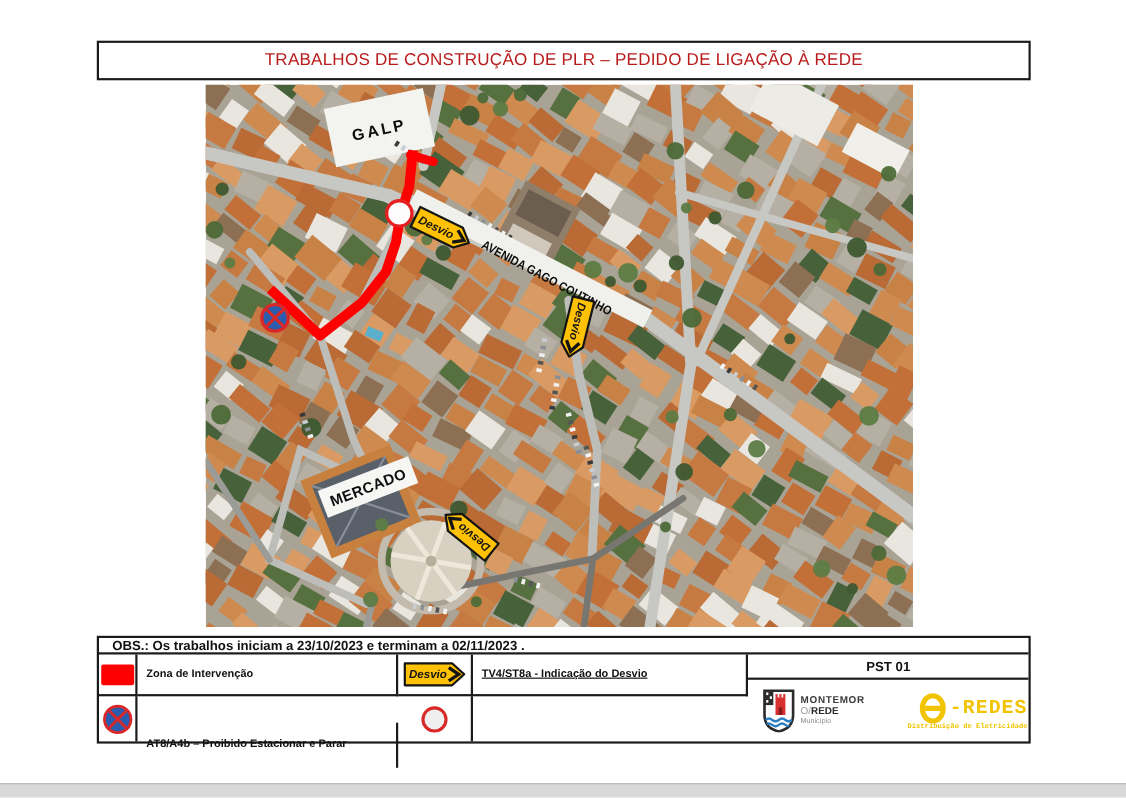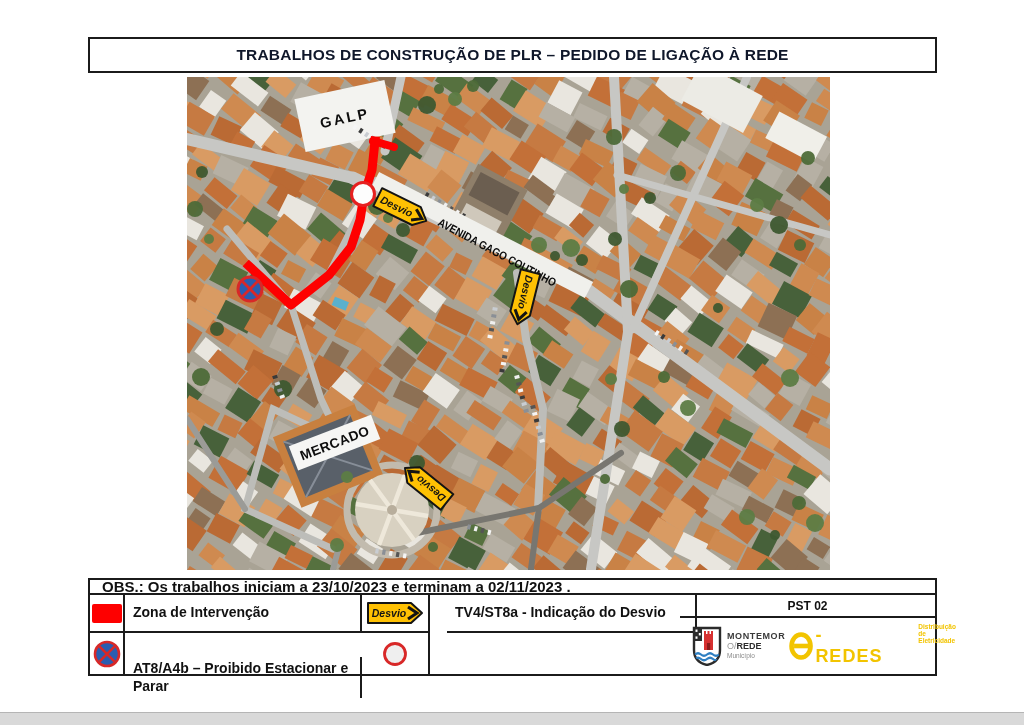--- a/index.html
+++ b/index.html
@@ -1,42 +1,42 @@
 <!DOCTYPE html>
 <html><head>
 <meta charset="utf-8">
 <style>
   html,body{margin:0;padding:0;background:#ffffff;}
   body{width:1024px;height:725px;position:relative;font-family:"Liberation Sans",sans-serif;overflow:hidden;}
   .abs{position:absolute;}
   
   .title-box{left:88px;top:37px;width:845px;height:32px;border:2px solid #1b1b1b;
     display:flex;align-items:center;justify-content:center;}
-  .title-box span{font-size:15.5px;font-weight:bold;color:#0f172a;letter-spacing:.2px;}
+  .title-box span{font-size:15.5px;font-weight:normal;color:#b91c1c;letter-spacing:.2px;}
   
   .map-wrap{left:187px;top:77px;width:643px;height:493px;}
   
   .block{left:88px;top:578px;width:845px;height:94px;border:2px solid #1b1b1b;background:#fff;}
   .cell{position:absolute;box-sizing:border-box;display:flex;align-items:center;}
   .bline{border-bottom:2px solid #1b1b1b;}
   .rline{border-right:2px solid #1b1b1b;}
   .obs-row{left:0;top:0;width:845px;height:15px;}
-  .obs-row span{font-size:15px;font-weight:bold;color:#111;padding-left:12px;white-space:nowrap;}
-  .lbl{font-size:14px;font-weight:bold;color:#111;line-height:1.25;}
+  .obs-row span{font-size:12px;font-weight:bold;color:#111;padding-left:12px;white-space:nowrap;}
+  .lbl{font-size:10px;font-weight:bold;color:#111;line-height:1.25;}
   .lbl.small{font-size:10.5px;}
   .icon-cell{justify-content:center;}
   .pst-head{justify-content:center;font-size:12px;font-weight:bold;color:#111;}
   .logos{justify-content:space-evenly;gap:4px;padding:2px 4px;}
   .mm{display:flex;align-items:center;gap:5px;}
   .mm-txt{display:flex;flex-direction:column;line-height:1.05;}
   .mm-l1{font-size:9px;font-weight:bold;color:#3a3a3a;letter-spacing:.6px;}
   .mm-l2{font-size:9px;color:#9a9a9a;}
   .mm-l2 b{color:#2b2b2b;}
   .mm-l3{font-size:6.5px;color:#8a8a8a;margin-top:2px;}
-  .er{display:flex;flex-direction:row;align-items:flex-start;}
+  .er{display:flex;flex-direction:column;align-items:flex-end;font-family:Liberation Mono, monospace;}
   .er-row{display:flex;align-items:center;}
   .er-name{font-size:18px;font-weight:bold;color:#F2C400;letter-spacing:1px;}
   .er-tag{font-size:6.5px;color:#F2C400;margin-left:34px;margin-top:-2px;font-weight:bold;}
   
   .page-edge{left:0;top:712px;width:1024px;height:13px;background:#d9d9d9;border-top:1px solid #b5b5b5;}
 </style>
 </head>
 <body>
 
 <div class="abs title-box">
@@ -813,41 +813,41 @@
     <div style="width:30px;height:19px;background:#FE0000;border-radius:2px;"></div>
   </div>
   <div class="cell rline bline" style="left:35px;top:15px;width:237px;height:38px;padding-left:8px;">
     <span class="lbl">Zona de Intervenção</span>
   </div>
   <div class="cell icon-cell rline bline" style="left:272px;top:15px;width:68px;height:38px;">
     <svg width="60" height="24" viewBox="-30 -12 60 24">
         <use href="#dsv"></use>
       </svg>
   </div>
-  <div class="cell rline bline" style="left:357px;top:15px;width:250px;height:38px;padding-left:8px;">
+  <div class="cell rline bline" style="left:340px;top:15px;width:250px;height:38px;padding-left:8px;text-decoration:underline;">
     <span class="lbl">TV4/ST8a - Indicação do Desvio</span>
   </div>
 
   <div class="cell icon-cell rline" style="left:0;top:53px;width:35px;height:41px;">
     <svg width="28" height="28" viewBox="-14 -14 28 28">
       <circle r="12" fill="#2A5DB0" stroke="#D82828" stroke-width="2.6"></circle>
       <path d="M-7.6,-7.6 L7.6,7.6 M-7.6,7.6 L7.6,-7.6" stroke="#D82828" stroke-width="2.6"></path>
     </svg>
   </div>
   <div class="cell rline" style="left:35px;top:53px;width:237px;height:41px;padding-left:8px;margin-top:24px;">
     <span class="lbl">AT8/A4b – Proibido Estacionar e Parar</span>
   </div>
   <div class="cell icon-cell rline" style="left:272px;top:53px;width:68px;height:41px;">
     <svg width="26" height="26" viewBox="-13 -13 26 26">
       <circle r="10.5" fill="#efefef" stroke="#D82828" stroke-width="2.8"></circle>
     </svg>
   </div>
 
   <div class="cell pst-head bline" style="left:590px;top:15px;width:255px;height:23px;">
-    <span>PST 02</span>
+    <span>PST 01</span>
   </div>
   <div class="cell logos" style="left:590px;top:38px;width:259px;height:56px;padding-left:12px;">
     <div class="mm">
       <svg width="30" height="40" viewBox="0 0 30 40">
         <defs>
             <clipPath id="shclip">
               <path d="M2,2 H28 V24 Q28,36 15,39 Q2,36 2,24 Z"></path>
             </clipPath>
           </defs>
         <path d="M2,2 H28 V24 Q28,36 15,39 Q2,36 2,24 Z" fill="#ffffff" stroke="#2b2b2b" stroke-width="2.4"></path>

